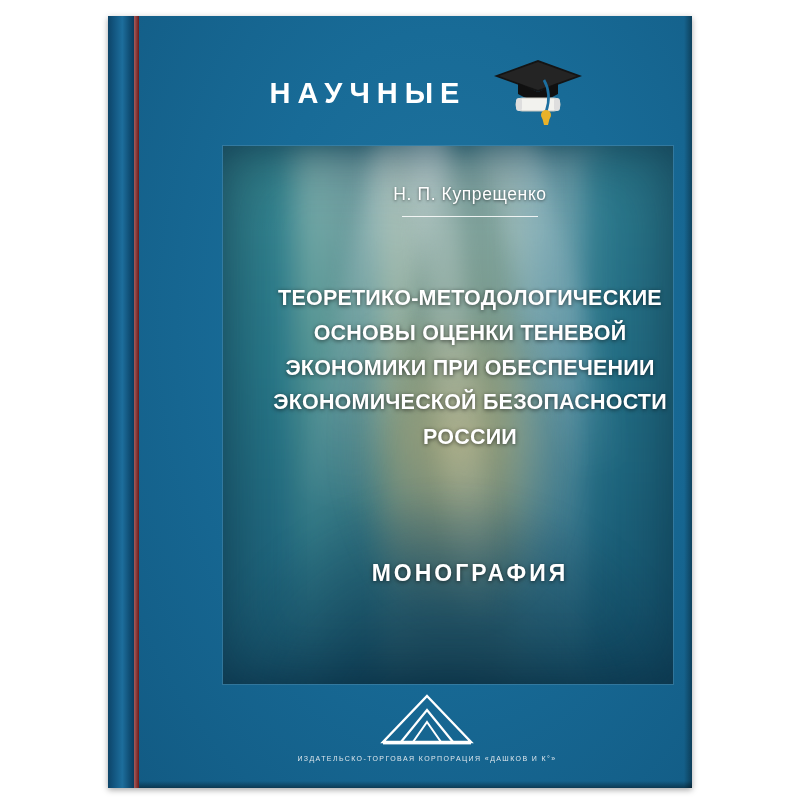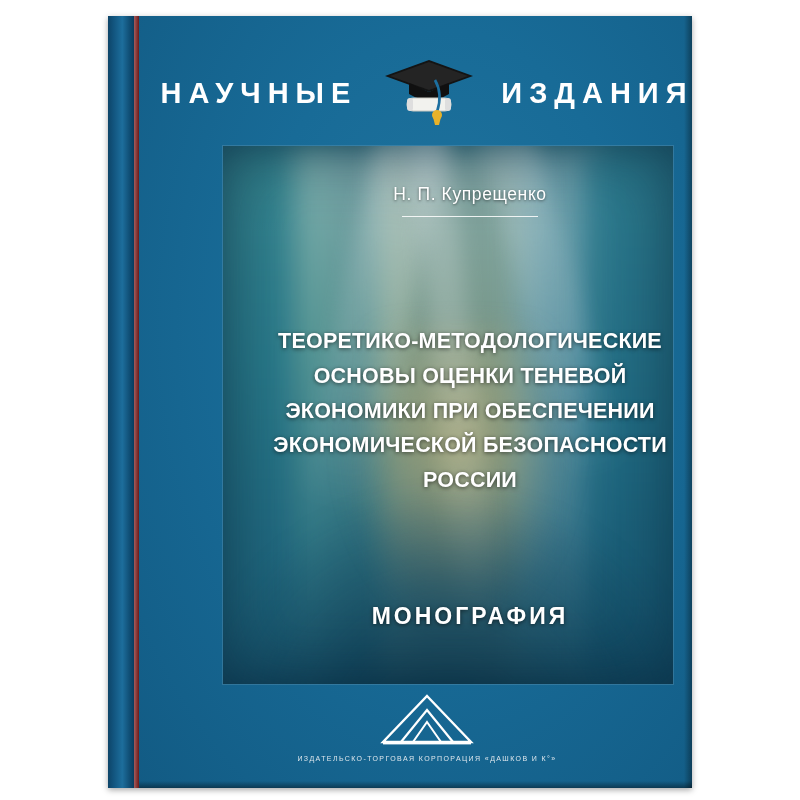--- a/index.html
+++ b/index.html
@@ -192,21 +192,21 @@
     text-shadow: 0 1px 3px rgba(0,0,0,0.55);
     font-weight: 400;
   }
   .author-rule {
     margin-top: 11px;
     width: 136px;
     height: 1px;
     background: rgba(255,255,255,0.85);
   }
   .title {
-    margin-top: 107px;
+    margin-top: 64px;
     width: 398px;
     font-size: 21.5px;
     font-weight: 700;
     line-height: 1.62;
     letter-spacing: 0.2px;
     text-shadow: 0 1px 4px rgba(0,0,0,0.6);
   }
   .kind {
     margin-top: 105px;
     font-size: 23px;
@@ -261,21 +261,20 @@
             <rect x="24" y="44" width="44" height="13" rx="6" fill="#f2f2ee" stroke="#c9c9c2" stroke-width="1"></rect>
             <rect x="24" y="44" width="6" height="13" rx="3" fill="#dedede"></rect>
             <rect x="62" y="44" width="6" height="13" rx="3" fill="#dedede"></rect>
 
             <path d="M52 26 Q60 40 54 58" stroke="#1c6fa0" stroke-width="2.6" fill="none"></path>
             <circle cx="54" cy="61" r="5" fill="#e8b22a"></circle>
             <path d="M50 63 L58 63 L56 71 L52 71 Z" fill="#e8b22a"></path>
           </svg>
         </div>
 
-        <div class="series-word">ИЗДАНИЯ</div>
       </div>
 
       <div class="panel">
         <div class="panel-bg"></div>
         <div class="wash wash-a"></div>
         <div class="wash wash-b"></div>
         <div class="wash wash-c"></div>
         <div class="wash wash-d"></div>
         <div class="wash wash-e"></div>
         <div class="glow-warm"></div>

